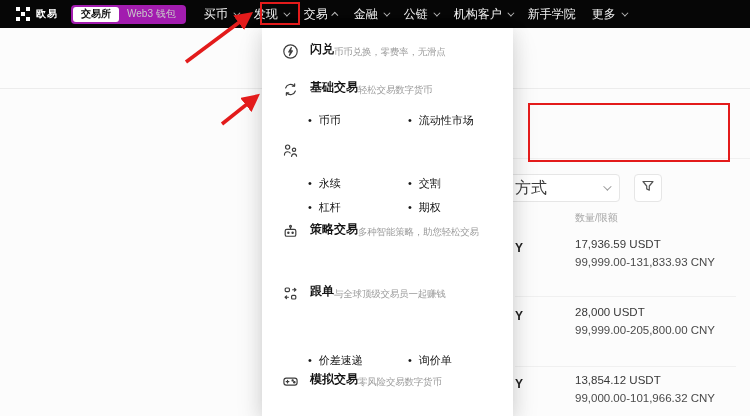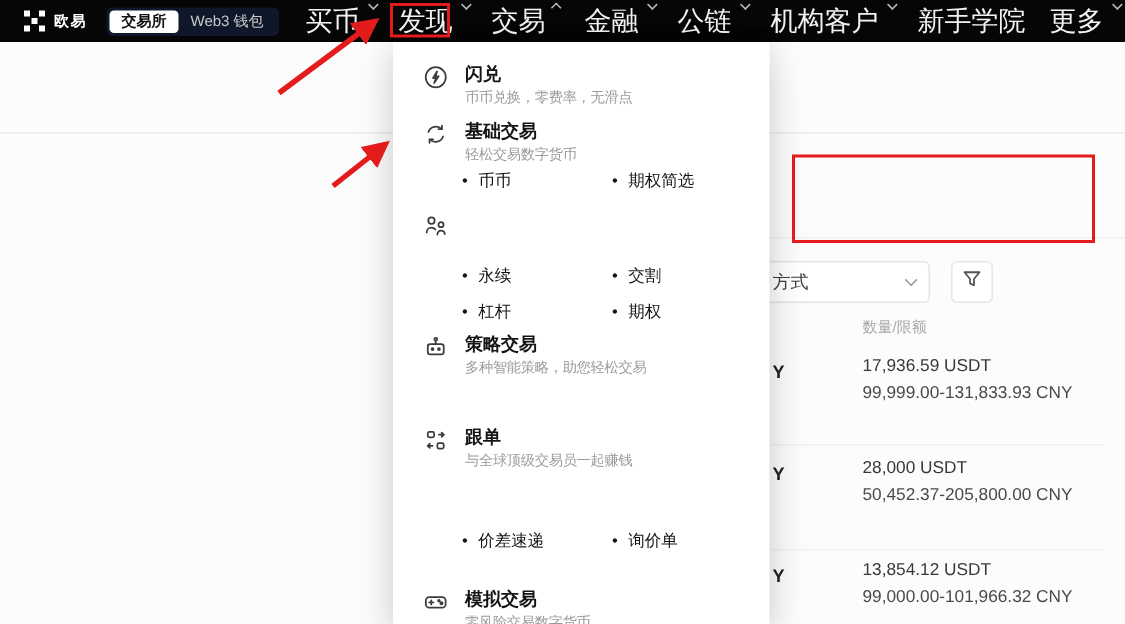--- a/index.html
+++ b/index.html
@@ -13,56 +13,56 @@
   
   .navbar{position:absolute;top:0;left:0;width:750px;height:28px;background:#060606;
     display:flex;align-items:center;z-index:3;}
   .logo{display:flex;align-items:center;gap:6px;margin-left:16px;cursor:pointer;}
   .logo-mark{display:grid;grid-template-columns:repeat(3,4px);grid-template-rows:repeat(3,4px);gap:1px;}
   .logo-mark b{background:#fff;width:4px;height:4px;display:block;}
   .logo-mark b:nth-child(1){grid-area:1/1}.logo-mark b:nth-child(2){grid-area:1/3}
   .logo-mark b:nth-child(3){grid-area:2/2}.logo-mark b:nth-child(4){grid-area:3/1}
   .logo-mark b:nth-child(5){grid-area:3/3}
   .logo-text{color:#fff;font-size:10px;font-weight:700;letter-spacing:1px;}
-  .toggle{margin-left:13px;background:#0f172a;border-radius:4px;padding:2px;display:flex;height:19px;align-items:stretch;justify-content:flex-end;}
+  .toggle{margin-left:13px;background:#a21caf;border-radius:4px;padding:2px;display:flex;height:19px;align-items:stretch;justify-content:flex-end;}
   .toggle .seg{font-size:10px;padding:0 8px;display:flex;align-items:center;color:#c9c9c9;border-radius:3px;cursor:pointer;white-space:nowrap;}
   .toggle .seg.selected{background:#fff;color:#111;font-weight:700;}
   .nav-items{display:flex;margin-left:15px;gap:10px;align-items:center;}
-  .nav-item{display:flex;align-items:flex-start;gap:5px;color:#f2f2f2;font-size:18px;cursor:pointer;white-space:nowrap;padding:0 3px;}
+  .nav-item{display:flex;align-items:center;gap:5px;color:#f2f2f2;font-size:12px;cursor:pointer;white-space:nowrap;padding:0 3px;}
   .chev{width:5px;height:5px;border-right:1.4px solid #b9b9b9;border-bottom:1.4px solid #b9b9b9;display:inline-block;}
   .chev.down{transform:rotate(45deg) translateY(-2px);}
   .chev.up{transform:rotate(-135deg) translateY(-1px);}
 
   
   .page{position:absolute;top:28px;left:0;width:750px;height:388px;background:#fcfcfc;}
   .div-h{position:absolute;height:1px;background:#ececec;}
   .d1{top:60px;left:0;width:750px;}
   .d2{top:130px;left:513px;width:237px;background:#f0f0f0;}
 
   .bg-select{position:absolute;left:504px;top:146px;width:116px;height:28px;background:#fff;
     border:1px solid #e6e6e6;border-radius:4px;display:flex;align-items:center;padding:0 10px;cursor:pointer;}
-  .bg-select .sel-label{font-size:12px;color:#3c3c3c;}
+  .bg-select .sel-label{font-size:16px;color:#3c3c3c;}
   .bg-select .chev-g{margin-left:auto;width:6px;height:6px;border-right:1.3px solid #9a9a9a;border-bottom:1.3px solid #9a9a9a;transform:rotate(45deg) translateY(-2px);}
   .bg-filter{position:absolute;left:634px;top:146px;width:28px;height:28px;background:#fff;
     border:1px solid #e6e6e6;border-radius:4px;display:flex;align-items:center;justify-content:center;cursor:pointer;}
 
   .bg-header{position:absolute;left:575px;top:183px;font-size:10px;color:#a9a9a9;}
   .bg-row{position:absolute;left:515px;width:228px;height:48px;}
   .bg-row .pref{position:absolute;left:0;top:3px;font-size:12px;font-weight:600;color:#222;}
   .bg-row .amt{position:absolute;left:60px;top:0;font-size:11.5px;color:#383838;}
   .bg-row .lim{position:absolute;left:60px;top:18px;font-size:11.5px;color:#4a4a4a;}
   .rdiv{position:absolute;left:515px;width:221px;height:1px;background:#f0f0f0;}
 
   
   .panel{position:absolute;left:262px;top:28px;width:251px;height:388px;background:#fff;z-index:5;
     box-shadow:0 12px 26px rgba(0,0,0,.12), -6px 0 14px rgba(0,0,0,.05), 6px 0 14px rgba(0,0,0,.05);}
   .msec{position:absolute;left:20px;display:flex;gap:11px;cursor:pointer;}
   .micon{width:17px;height:17px;flex:0 0 17px;color:#3c3c3c;margin-top:1px;}
   .micon svg{width:17px;height:17px;display:block;}
-  .mtext{display:flex;flex-direction:column;}
+  .mtext{display:flex;flex-direction:row;text-align:right;}
   .mtitle{font-size:12px;font-weight:600;color:#141414;line-height:14px;white-space:nowrap;}
   .msub{font-size:9.5px;color:#9b9b9b;margin-top:4px;line-height:11px;white-space:nowrap;letter-spacing:-0.2px;}
   .mlinks{position:absolute;left:0;width:205px;height:14px;}
   .mlink{position:absolute;left:46px;font-size:11px;font-weight:500;color:#141414;cursor:pointer;white-space:nowrap;}
   .mlink.col2{left:146px;}
   .mlink::before{content:"•";margin-right:7px;color:#141414;}
 
   
   .redbox{position:absolute;border:2px solid #e31b1b;z-index:8;pointer-events:none;}
   .rb-nav{left:260px;top:2px;width:40px;height:23px;}
@@ -143,21 +143,21 @@
   <div class="bg-row" style="top:210px">
     <span class="pref">Y</span>
     <span class="amt">17,936.59 USDT</span>
     <span class="lim">99,999.00-131,833.93 CNY</span>
   </div>
   <div class="rdiv" style="top:268px"></div>
 
   <div class="bg-row" style="top:278px">
     <span class="pref">Y</span>
     <span class="amt">28,000 USDT</span>
-    <span class="lim">50,452.37-205,800.00 CNY</span>
+    <span class="lim">99,999.00-205,800.00 CNY</span>
   </div>
   <div class="rdiv" style="top:338px"></div>
 
   <div class="bg-row" style="top:346px">
     <span class="pref">Y</span>
     <span class="amt">13,854.12 USDT</span>
     <span class="lim">99,000.00-101,966.32 CNY</span>
   </div>
 
 </div>
@@ -186,21 +186,21 @@
         <path d="M4.1 13.4v-2.2h2.2" stroke-linejoin="round"></path>
       </svg>
     </span>
     <span class="mtext">
       <span class="mtitle">基础交易</span>
       <span class="msub">轻松交易数字货币</span>
     </span>
   </div>
   <div class="mlinks" style="top:85px">
     <span class="mlink">币币</span>
-    <span class="mlink col2">期权简选</span>
+    <span class="mlink col2">流动性市场</span>
   </div>
 
   <div class="msec" style="top:113px">
     <span class="micon">
       <svg viewBox="0 0 16 16" fill="none" stroke="currentColor" stroke-width="1.1" stroke-linecap="round">
         <circle cx="5.3" cy="4.8" r="2"></circle>
         <path d="M2.3 12.3c0-1.9 1.4-3.1 3-3.1 1 0 1.9.4 2.4 1.2"></path>
         <circle cx="11.3" cy="7.3" r="1.6"></circle>
         <path d="M9 13.5c.2-1.5 1.2-2.4 2.4-2.4 1.1 0 2.1.8 2.3 2.2"></path>
       </svg>
@@ -244,21 +244,21 @@
       <span class="mtitle">跟单</span>
       <span class="msub">与全球顶级交易员一起赚钱</span>
     </span>
   </div>
 
   <div class="mlinks" style="top:325px">
     <span class="mlink">价差速递</span>
     <span class="mlink col2">询价单</span>
   </div>
 
-  <div class="msec" style="top:364px">
+  <div class="msec" style="top:344px">
     <span class="micon">
       <svg viewBox="0 0 16 16" fill="none" stroke="currentColor" stroke-width="1.1" stroke-linecap="round">
         <rect x="1.8" y="4.8" width="12.4" height="6.6" rx="2.2"></rect>
         <path d="M5.2 6.8v2.6M3.9 8.1h2.6"></path>
         <circle cx="11.6" cy="8.7" r="0.7" fill="currentColor"></circle>
         <circle cx="10" cy="7" r="0.55" fill="currentColor"></circle>
       </svg>
     </span>
     <span class="mtext">
       <span class="mtitle">模拟交易</span>

